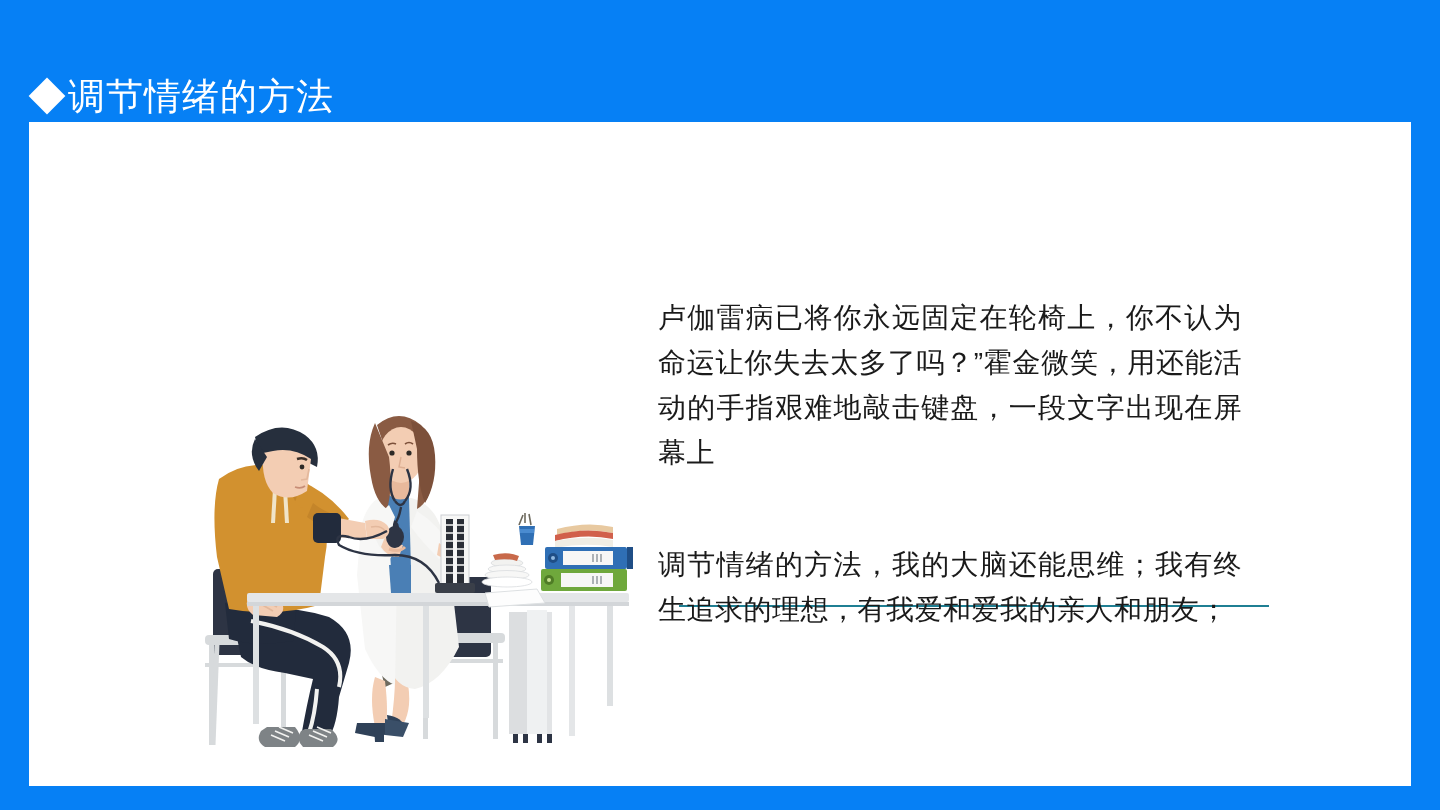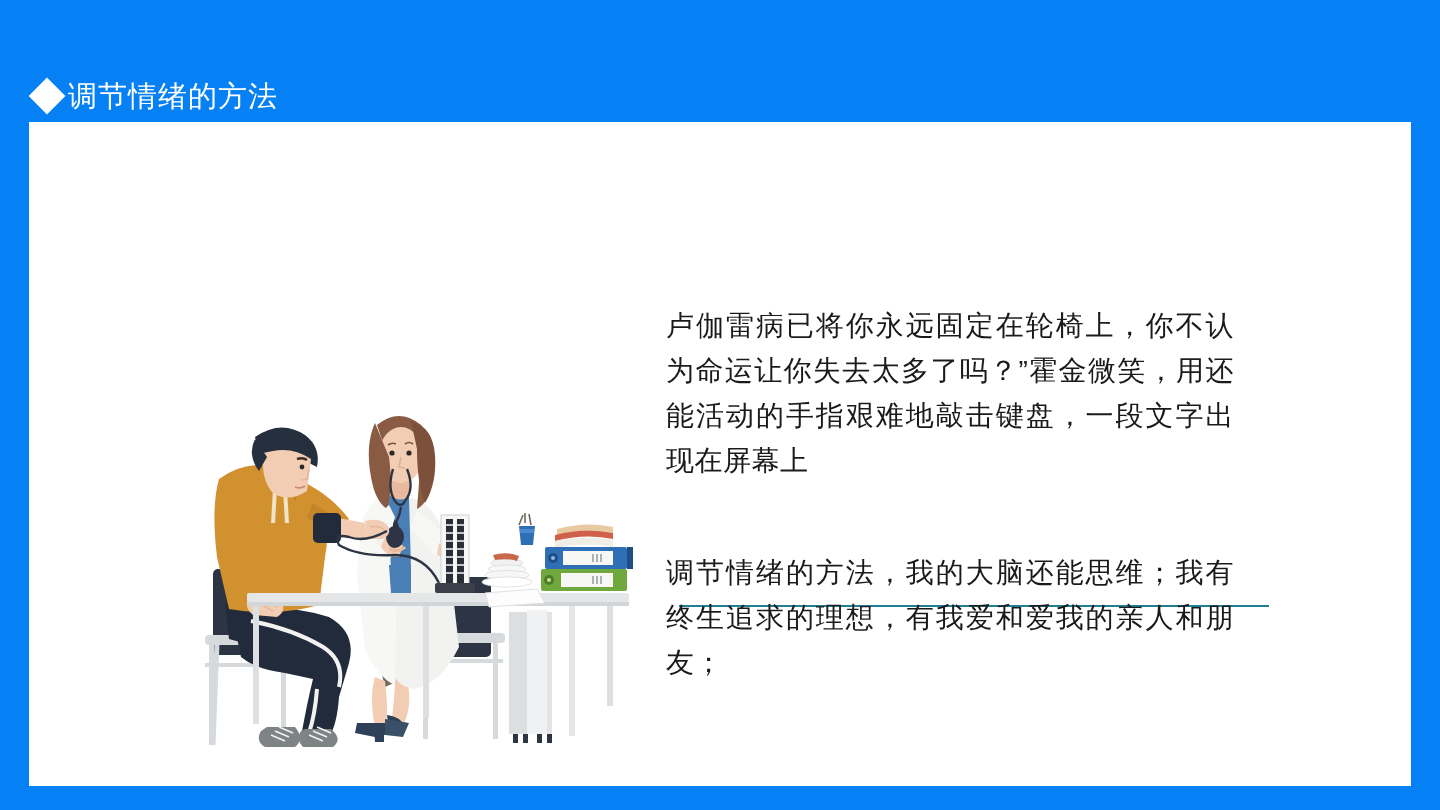--- a/index.html
+++ b/index.html
@@ -29,21 +29,21 @@
   #diamond-bullet {
     width: 26px;
     height: 26px;
     background: #ffffff;
     transform: rotate(45deg);
     margin-right: 8px;
     flex: 0 0 auto;
   }
   #title-text {
     color: #ffffff;
-    font-size: 29px;
+    font-size: 37px;
     letter-spacing: 1px;
     line-height: 1;
     white-space: nowrap;
     font-weight: 400;
   }
   
   #panel {
     position: absolute;
     left: 29px;
     top: 122px;
@@ -58,21 +58,21 @@
     top: 165px;
     width: 600px;
   }
   .para {
     color: #1a1a1a;
     font-size: 28px;
     line-height: 45px;
     letter-spacing: 0.5px;
     text-align: justify;
     text-justify: inter-ideograph;
-    margin: 16px;
+    margin: 8px;
   }
   #divider {
     position: absolute;
     left: 650px;
     top: 483px;
     width: 590px;
     height: 0;
     border-top: 2px solid #1f7f93;
   }
   #para-two-wrap {

